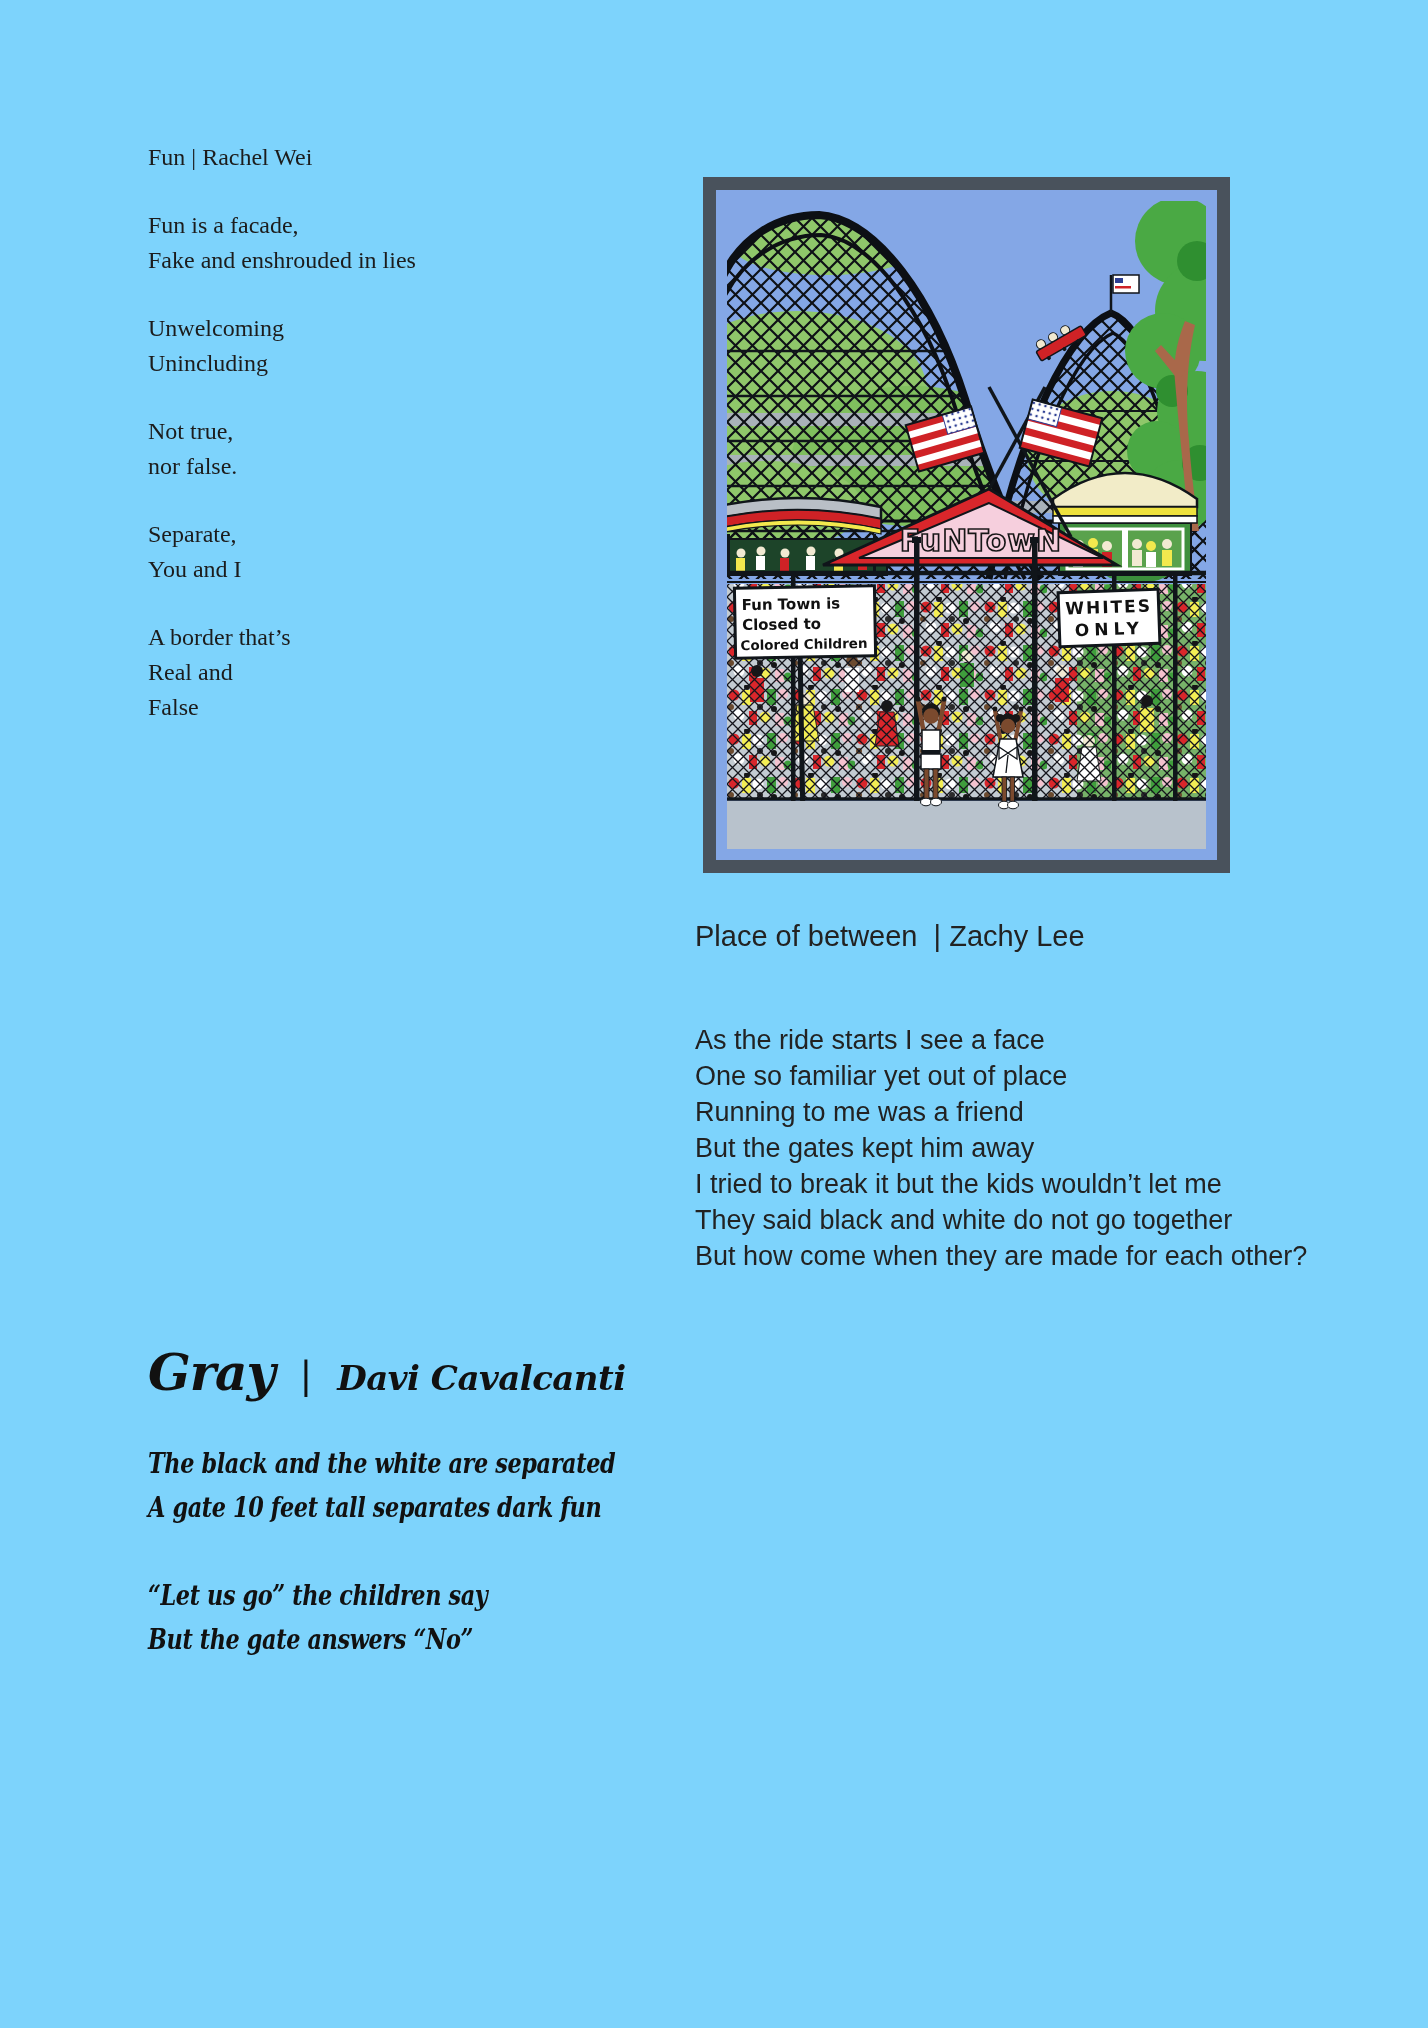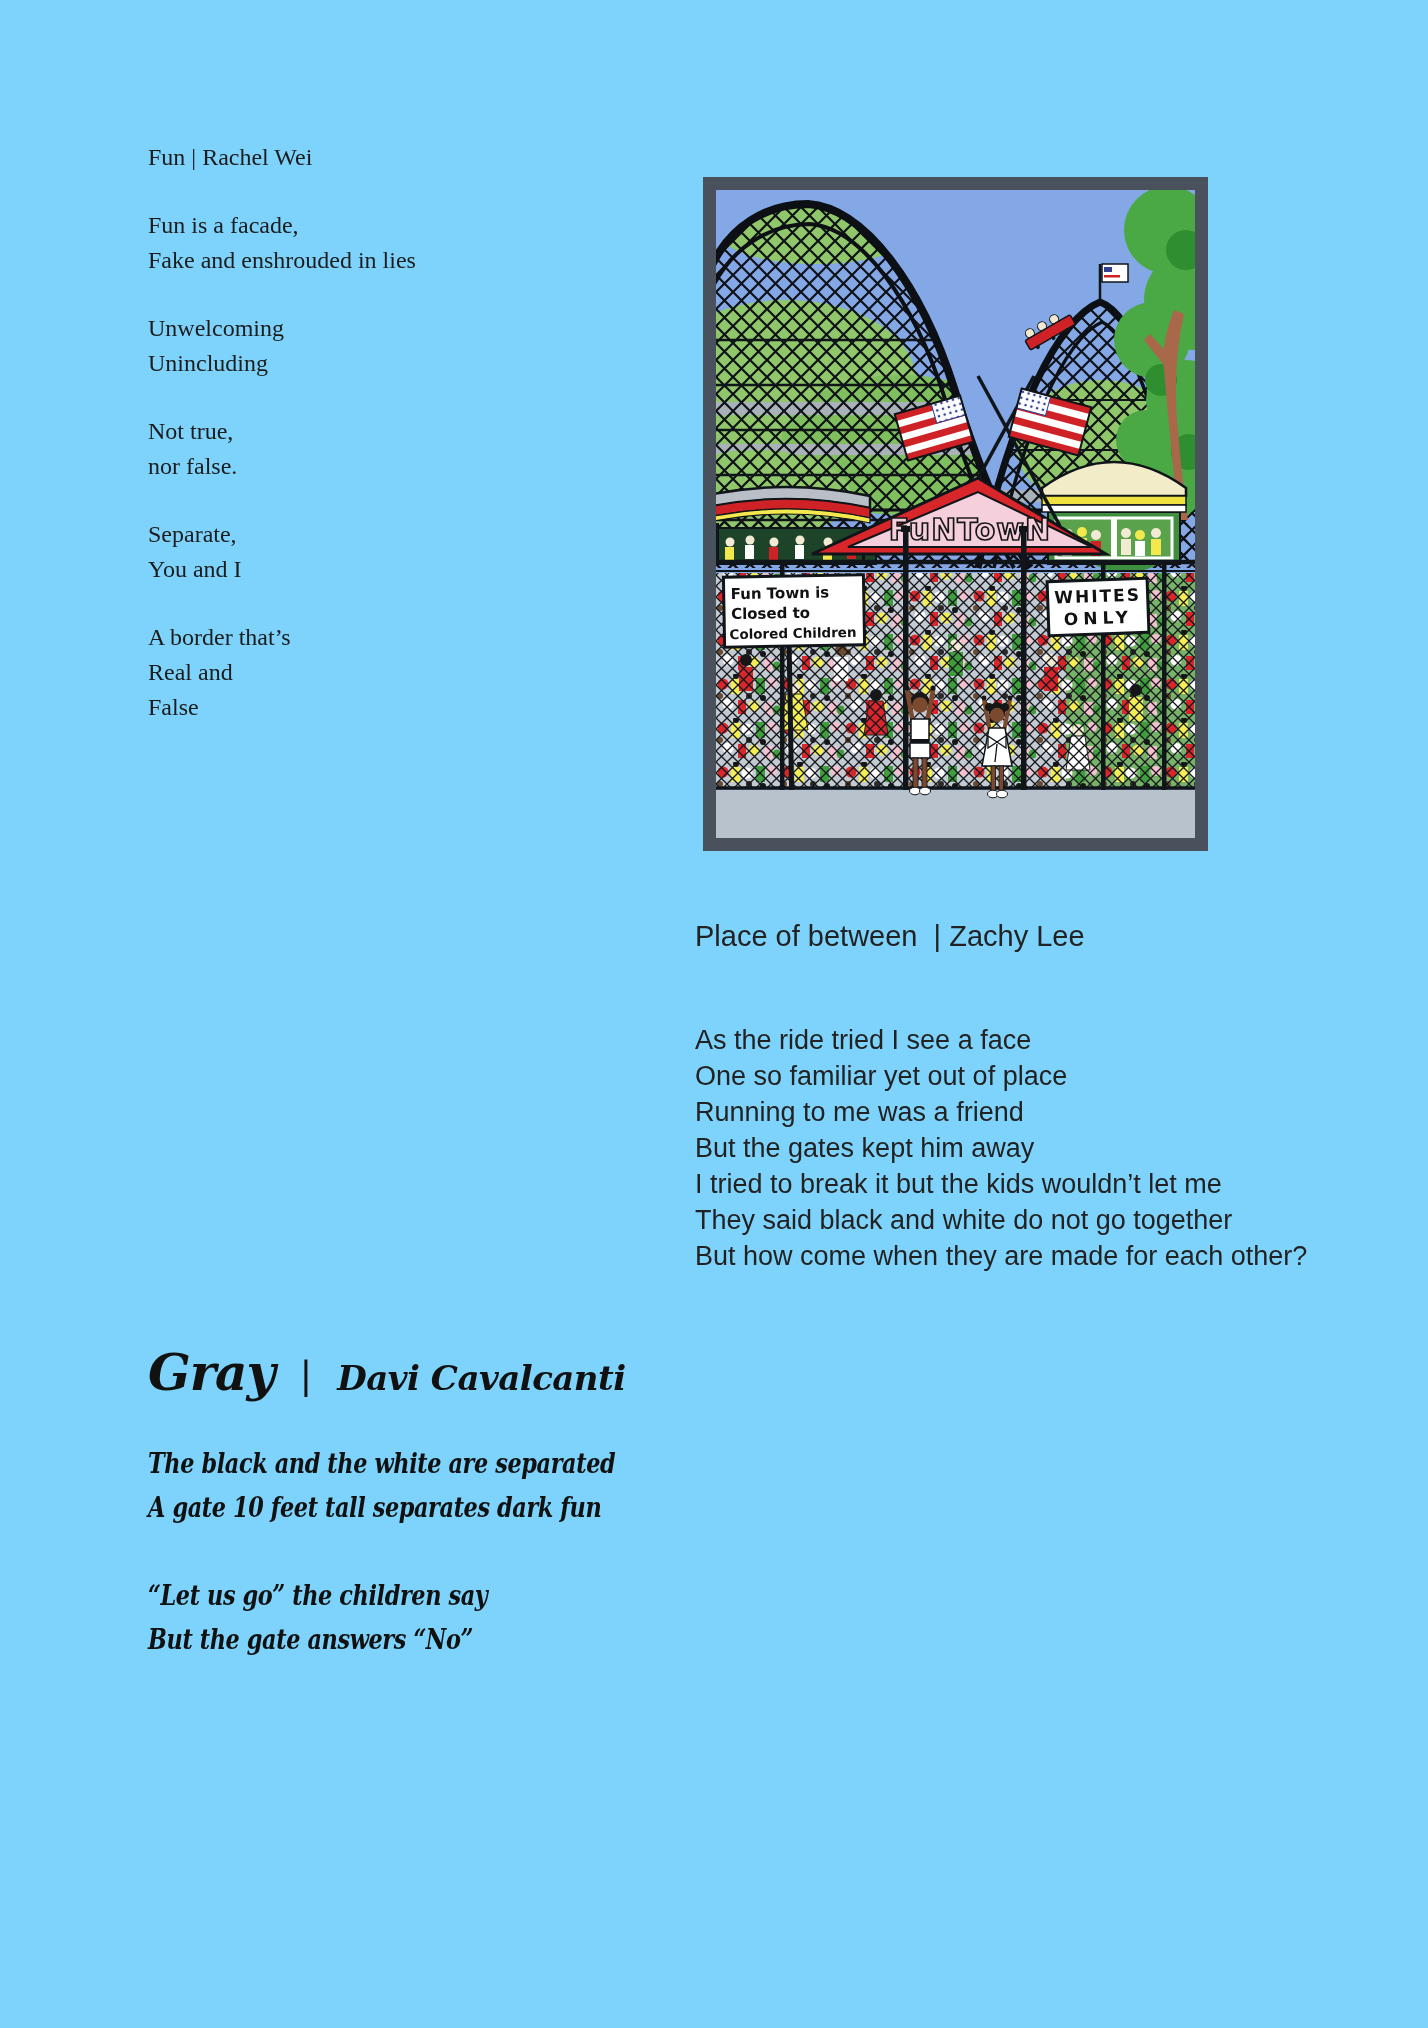--- a/index.html
+++ b/index.html
@@ -7,21 +7,21 @@
         font-family:"Liberation Serif",serif;color:#1c1c1c;}
 
   
   .poem-serif{position:absolute;left:148px;top:140px;font-family:"Liberation Serif",serif;
               font-size:24px;line-height:35px;color:#1c1c1c;}
   .poem-serif .title{line-height:35px;}
   .poem-serif .stanza{margin-top:33px;}
 
   
   .artwork{position:absolute;left:703px;top:177px;width:479px;height:648px;
-           border:13px solid #49525c;margin:0;padding:0;background:#84a7e6;}
+           border:13px solid #49525c;margin:0;padding:11px;background:#84a7e6;}
   .artwork svg{display:block;width:479px;height:648px;}
 
   
   .caption{position:absolute;left:695px;top:920px;font-family:"Liberation Sans",sans-serif;
            font-size:29px;color:#222;white-space:pre;}
 
   
   .poem-sans{position:absolute;left:695px;top:1022px;font-family:"Liberation Sans",sans-serif;
              font-size:27px;line-height:36px;color:#222;white-space:nowrap;}
 
@@ -330,21 +330,21 @@
         <rect x="283" y="576" width="4.5" height="26" fill="#7b4a2e" stroke="#10151a" stroke-width="0.8"></rect>
         <ellipse cx="277" cy="604" rx="5.5" ry="3.8" fill="#ffffff" stroke="#10151a"></ellipse>
         <ellipse cx="286" cy="604" rx="5.5" ry="3.8" fill="#ffffff" stroke="#10151a"></ellipse>
       </g>
     </svg>
   </figure>
 
   <div class="caption">Place of between  | Zachy Lee</div>
 
   <section class="poem-sans">
-    <div>As the ride tried I see a face</div>
+    <div>As the ride starts I see a face</div>
     <div>One so familiar yet out of place</div>
     <div>Running to me was a friend</div>
     <div>But the gates kept him away</div>
     <div>I tried to break it but the kids wouldn’t let me</div>
     <div>They said black and white do not go together</div>
     <div>But how come when they are made for each other?</div>
   </section>
 
   <section class="poem-script">
     <div class="script-title-row">

